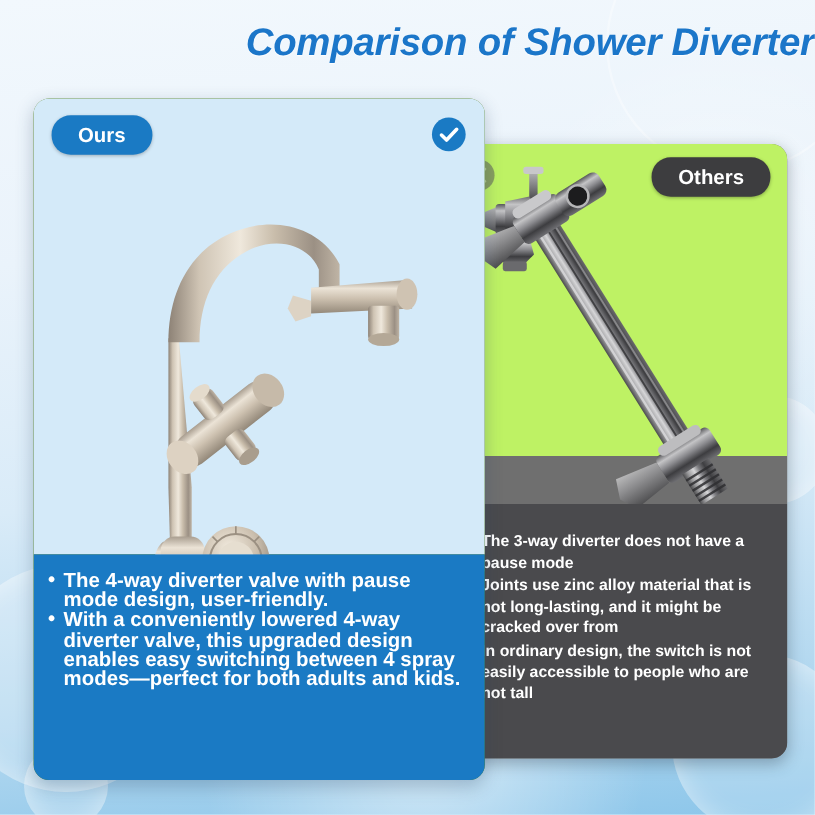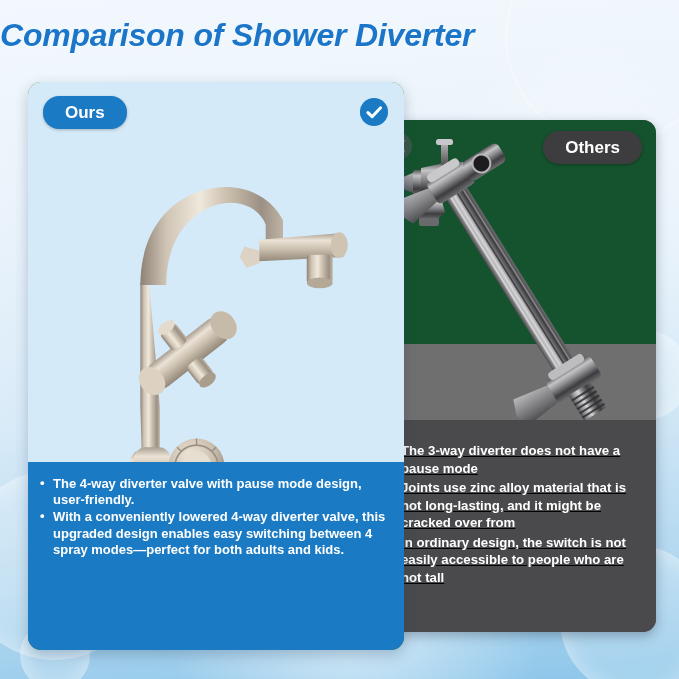--- a/index.html
+++ b/index.html
@@ -35,21 +35,21 @@
     background: transparent;
     border: 2px solid rgba(255,255,255,0.35);
     box-shadow: none;
   }
 
   
   #title {
     position: absolute;
     left: 0; right: 0;
     top: 17px;
-    text-align: left;
+    text-align: right;
     font-size: 32px;
     font-weight: bold;
     font-style: italic;
     color: #1b76c9;
     letter-spacing: -0.2px;
     text-shadow: 0 1px 1px rgba(255,255,255,0.9);
     white-space: nowrap;
   }
 
   
@@ -65,30 +65,29 @@
     left: 375px;
     top: 120px;
     width: 281px;
     height: 512px;
     background: #6f6f6f;
     box-shadow: 0 4px 12px rgba(40,55,70,0.35);
   }
   #panel-others .img-area {
     position: absolute;
     left: 0; top: 0; right: 0;
-    height: 224px;
-    background: #14532d;
+    height: 260px;
+    background: #bef264;
   }
   #panel-others .txt-area {
     position: absolute;
     left: 0; right: 0; top: 300px; bottom: 0;
     background: #4a4a4d;
     padding: 22px 14px 10px 13px;
     box-sizing: border-box;
-    text-decoration: underline;
   }
 
   
   #panel-ours {
     left: 28px;
     top: 82px;
     width: 376px;
     height: 568px;
     background: #4d7c0f;
     box-shadow: 0 5px 14px rgba(40,70,100,0.28);
@@ -161,21 +160,21 @@
     color: #ffffff;
     font-weight: bold;
   }
   ul.bullets li:before {
     content: "\2022";
     position: absolute;
     left: 0;
     top: -1px;
   }
   #list-ours li {
-    font-size: 13px;
+    font-size: 17px;
     line-height: 16.2px;
   }
   #list-others li {
     font-size: 13.2px;
     line-height: 17.5px;
     margin-bottom: 2px;
   }
 
   
   .art {

